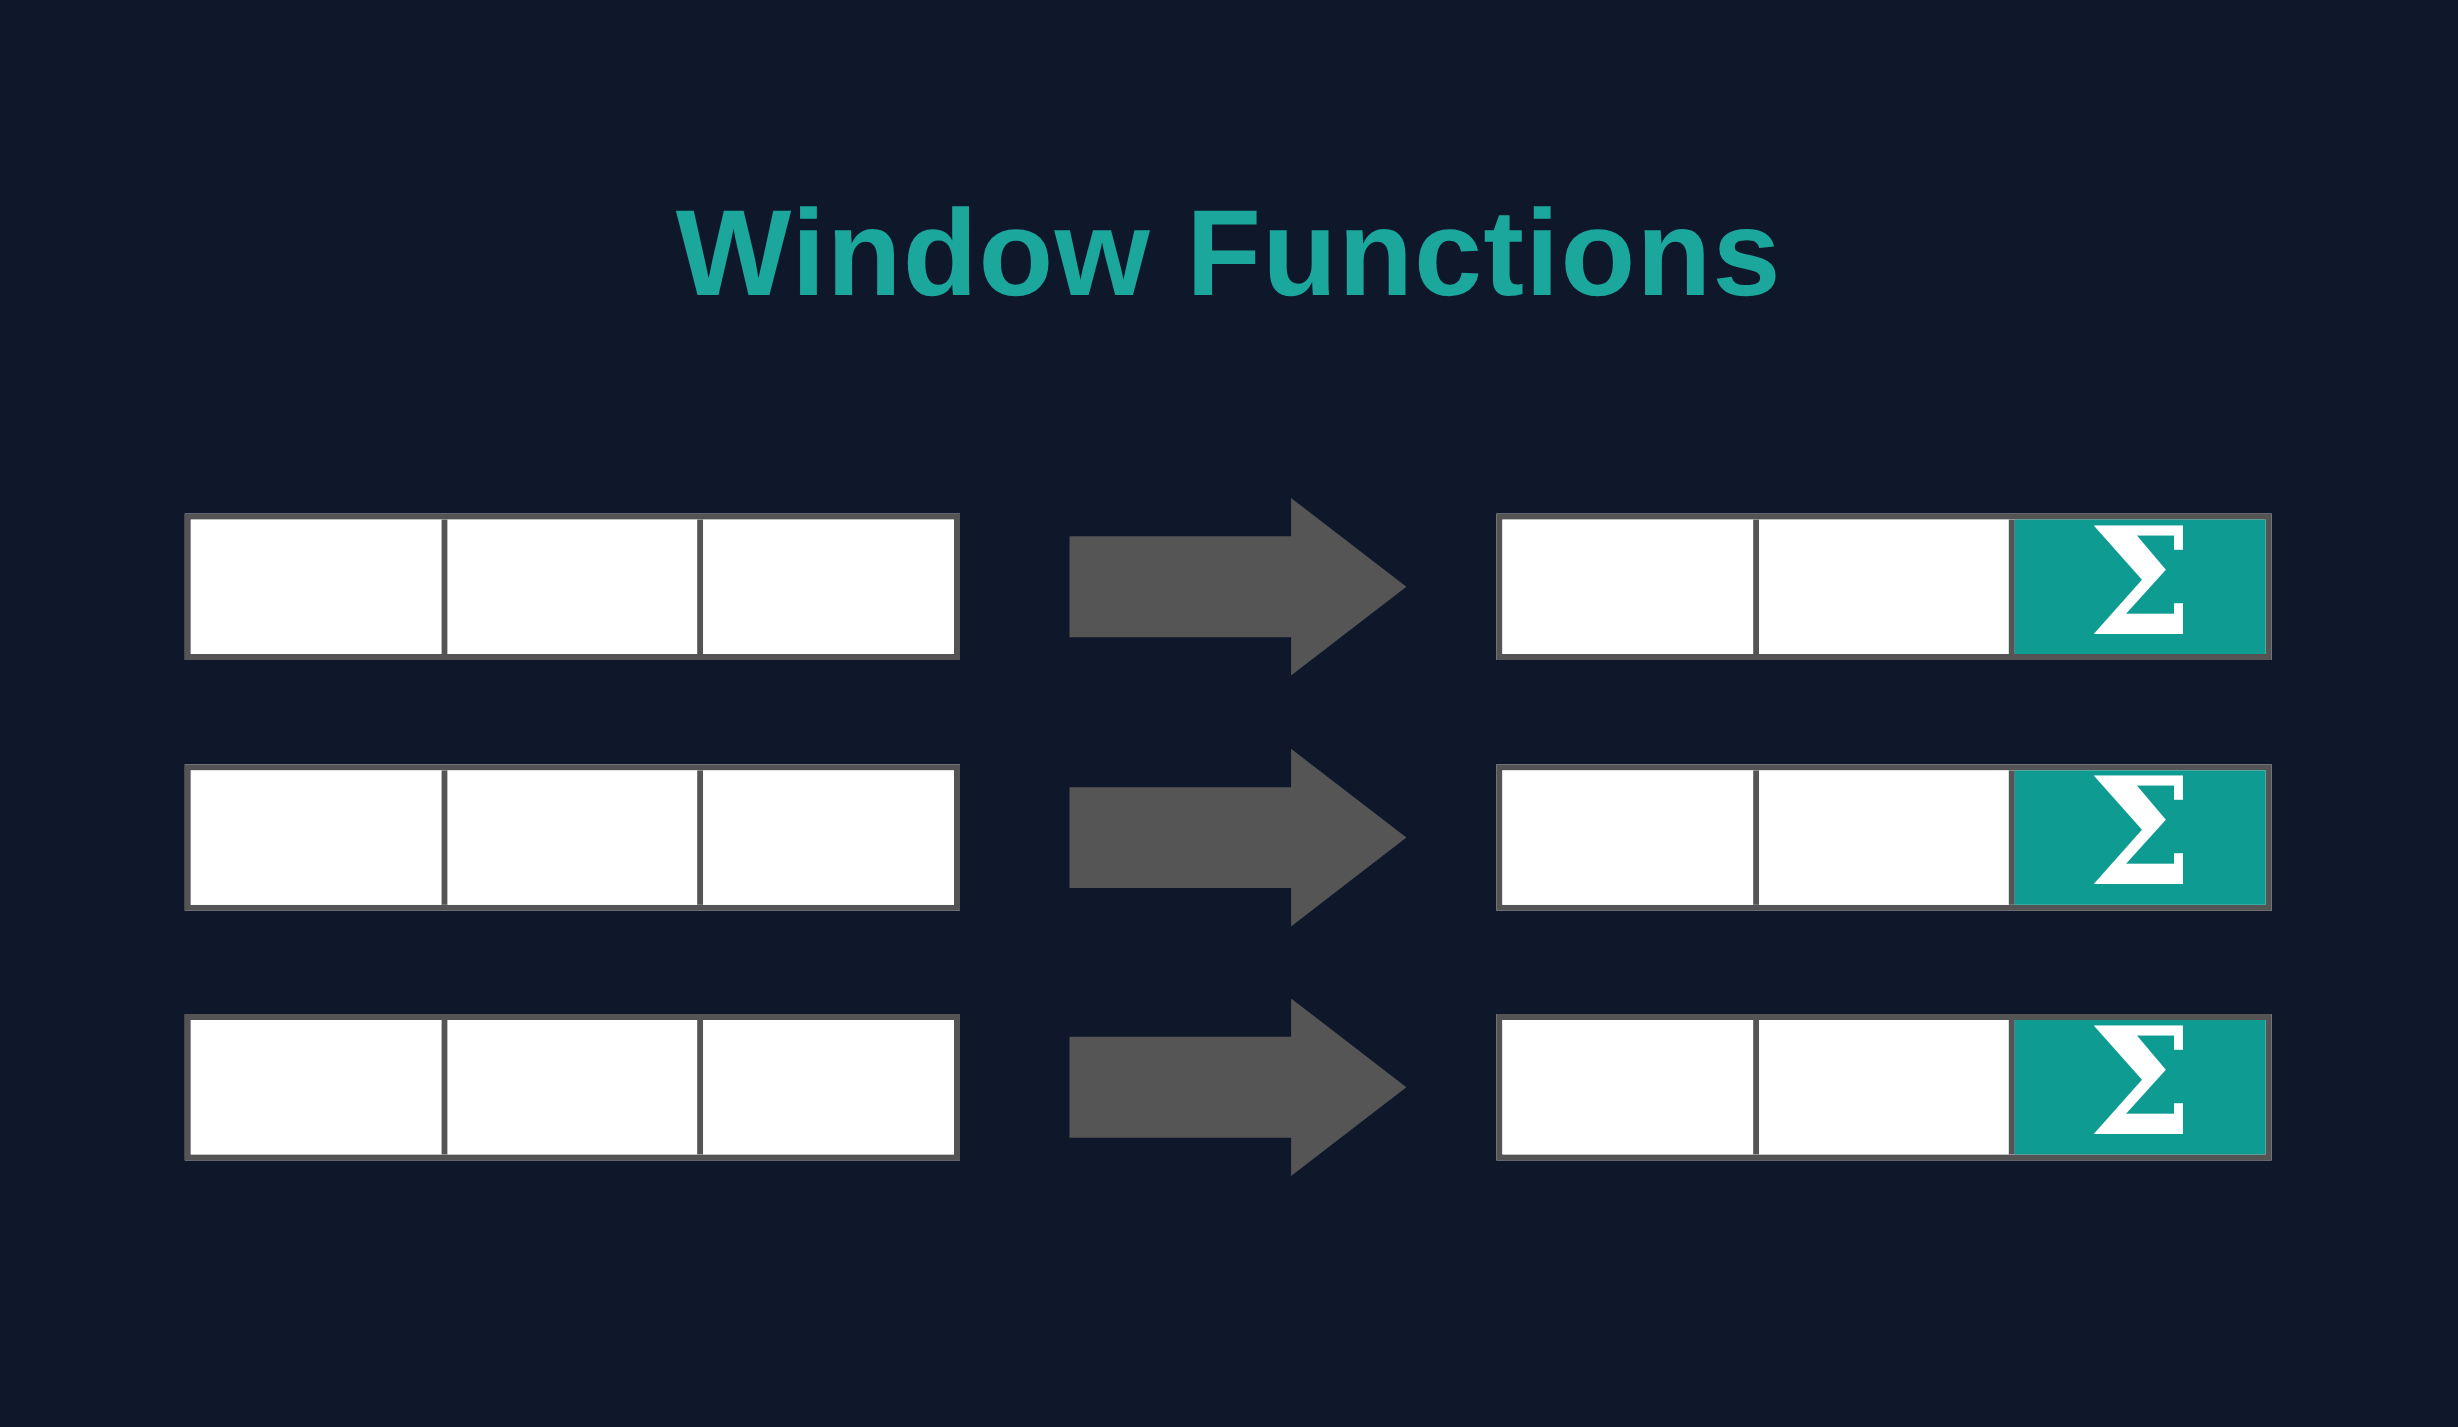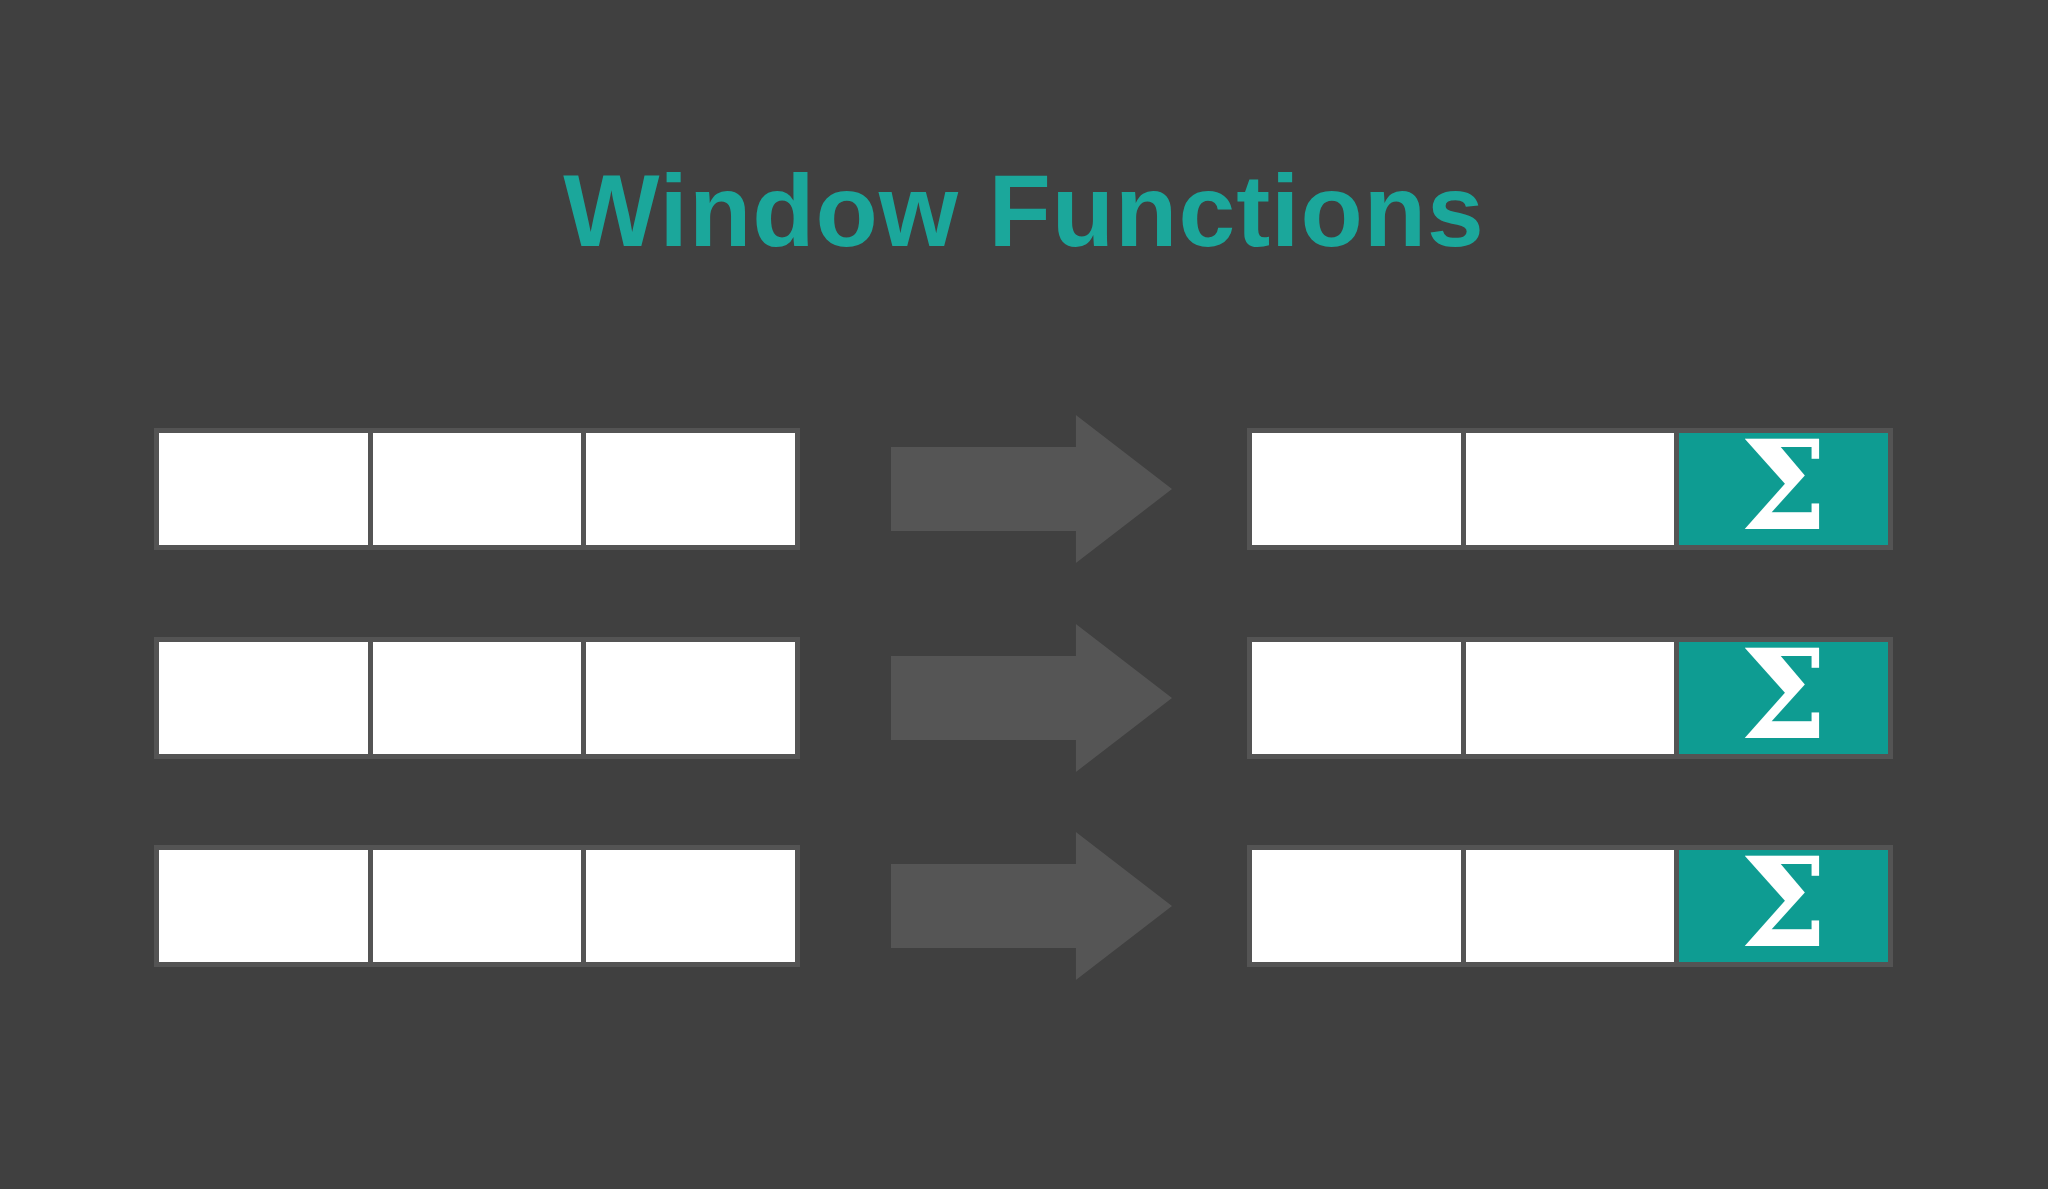--- a/index.html
+++ b/index.html
@@ -5,21 +5,21 @@
   html, body {
     margin: 0;
     padding: 0;
     background: #ffffff;
     font-family: "Liberation Sans", sans-serif;
   }
   .canvas {
     position: relative;
     width: 2048px;
     height: 1189px;
-    background: #404040;
+    background: #0f172a;
     overflow: hidden;
   }
   .title {
     position: absolute;
     left: 0;
     top: 160px;
     width: 2048px;
     text-align: center;
     font-size: 102px;
     font-weight: bold;

